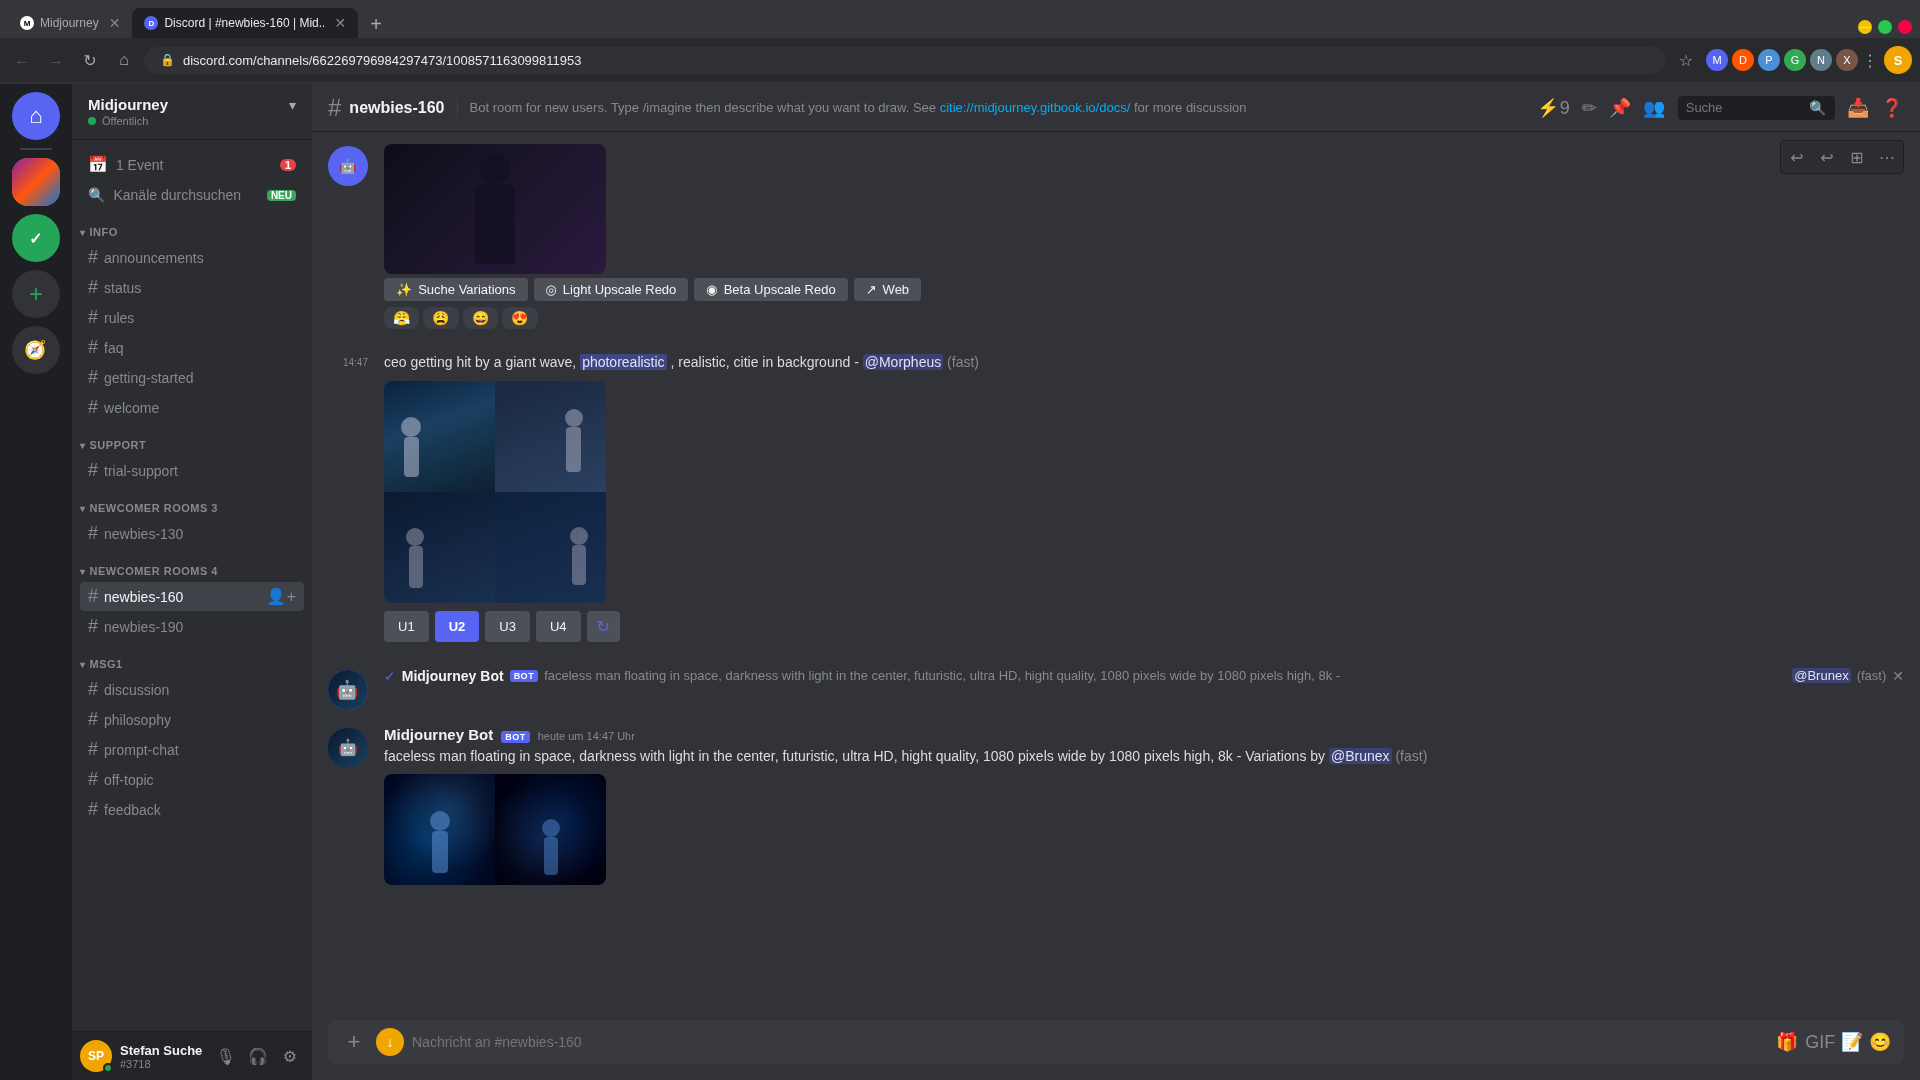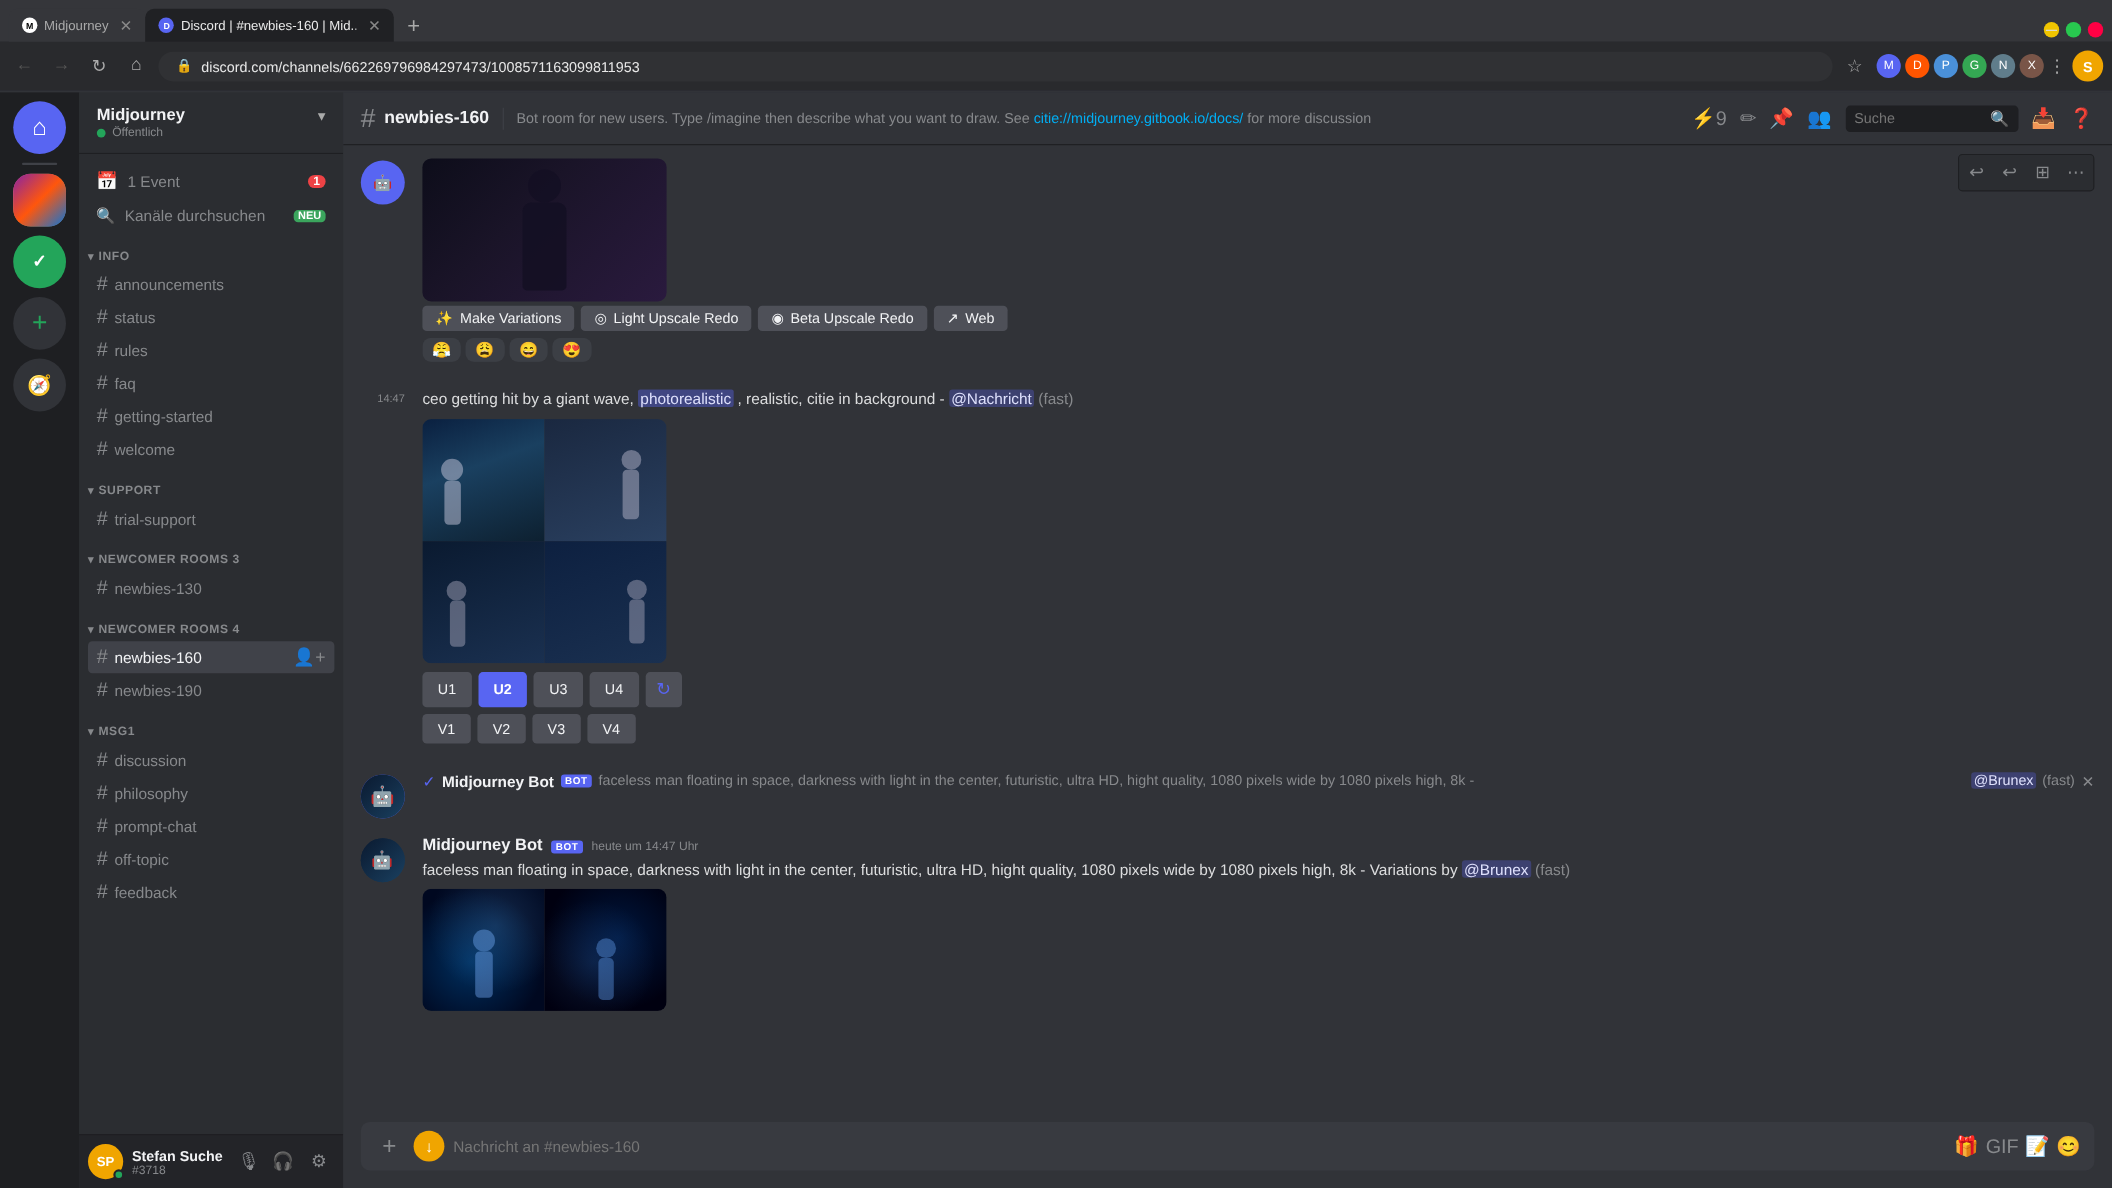--- a/index.html
+++ b/index.html
@@ -251,21 +251,21 @@
 
           <div style="width:222px;height:130px;background:linear-gradient(135deg,#0d0d1a 0%,#1a1428 40%,#2a1a3e 100%);border-radius:8px;margin-bottom:4px;overflow:hidden;position:relative;">
 
             <div style="position:absolute;bottom:10px;left:50%;transform:translateX(-50%);width:40px;height:80px;background:rgba(20,15,35,0.9);border-radius:8px 8px 4px 4px;"></div>
             <div style="position:absolute;bottom:90px;left:calc(50% - 15px);width:30px;height:30px;background:rgba(20,15,35,0.9);border-radius:50%;"></div>
           </div>
 
           <div style="display:flex;flex-wrap:wrap;gap:6px;margin-bottom:6px;">
             <button style="display:flex;align-items:center;gap:6px;padding:4px 12px;border-radius:4px;font-size:13px;cursor:pointer;border:none;font-weight:500;background:#4e5058;color:#f2f3f5;">
               <span>✨</span>
-              <span>Make Variations</span>
+              <span>Suche Variations</span>
             </button>
             <button style="display:flex;align-items:center;gap:6px;padding:4px 12px;border-radius:4px;font-size:13px;cursor:pointer;border:none;font-weight:500;background:#4e5058;color:#f2f3f5;">
               <span>◎</span>
               <span>Light Upscale Redo</span>
             </button>
             <button style="display:flex;align-items:center;gap:6px;padding:4px 12px;border-radius:4px;font-size:13px;cursor:pointer;border:none;font-weight:500;background:#4e5058;color:#f2f3f5;">
               <span>◉</span>
               <span>Beta Upscale Redo</span>
             </button>
             <button style="display:flex;align-items:center;gap:6px;padding:4px 12px;border-radius:4px;font-size:13px;cursor:pointer;border:none;font-weight:500;background:#4e5058;color:#f2f3f5;">
@@ -294,21 +294,21 @@
         <div style="width:40px;flex-shrink:0;display:flex;align-items:flex-start;justify-content:flex-end;padding-top:4px;">
           <span style="font-size:10px;color:#87898c;white-space:nowrap;">14:47</span>
         </div>
         <div style="flex:1;">
 
           <div style="font-size:14px;color:#dcddde;line-height:1.4;margin-bottom:8px;">
             <span>ceo getting hit by a giant wave, </span>
             <span style="background:rgba(88,101,242,0.4);border-radius:2px;color:#dee0fc;padding:0 2px;">photorealistic</span>
             <span>, realistic, citie in background</span>
             <span> - </span>
-            <span style="color:#dee0fc;background:rgba(88,101,242,0.3);border-radius:3px;padding:0 2px;cursor:pointer;">@Nachricht</span>
+            <span style="color:#dee0fc;background:rgba(88,101,242,0.3);border-radius:3px;padding:0 2px;cursor:pointer;">@Morpheus</span>
             <span style="color:#87898c;"> (fast)</span>
           </div>
 
           <div style="display:grid;grid-template-columns:1fr 1fr;width:222px;border-radius:8px;overflow:hidden;margin-bottom:8px;cursor:pointer;">
             <div style="width:111px;height:111px;background:linear-gradient(160deg,#0a2040 0%,#1a4060 40%,#0d2030 100%);position:relative;">
 
               <div style="position:absolute;bottom:15px;left:20px;width:15px;height:40px;background:rgba(200,200,220,0.5);border-radius:4px;"></div>
               <div style="position:absolute;bottom:55px;left:17px;width:20px;height:20px;background:rgba(200,200,220,0.5);border-radius:50%;"></div>
             </div>
             <div style="width:111px;height:111px;background:linear-gradient(160deg,#1a2840 0%,#2a4060 100%);position:relative;">
@@ -326,26 +326,20 @@
           </div>
 
           <div style="display:flex;gap:6px;margin-bottom:6px;">
             <button style="padding:6px 14px;border-radius:4px;font-size:13px;cursor:pointer;border:none;font-weight:500;background:#4e5058;color:#f2f3f5;">U1</button>
             <button style="padding:6px 14px;border-radius:4px;font-size:13px;cursor:pointer;border:none;font-weight:600;background:#5865f2;color:white;">U2</button>
             <button style="padding:6px 14px;border-radius:4px;font-size:13px;cursor:pointer;border:none;font-weight:500;background:#4e5058;color:#f2f3f5;">U3</button>
             <button style="padding:6px 14px;border-radius:4px;font-size:13px;cursor:pointer;border:none;font-weight:500;background:#4e5058;color:#f2f3f5;">U4</button>
             <button style="padding:6px 10px;border-radius:4px;font-size:16px;cursor:pointer;border:none;background:#4e5058;color:#5865f2;display:flex;align-items:center;justify-content:center;">↻</button>
           </div>
 
-          <div style="display:flex;gap:6px;margin-bottom:6px;">
-            <button style="padding:6px 14px;border-radius:4px;font-size:13px;cursor:pointer;border:none;font-weight:500;background:#4e5058;color:#f2f3f5;">V1</button>
-            <button style="padding:6px 14px;border-radius:4px;font-size:13px;cursor:pointer;border:none;font-weight:500;background:#4e5058;color:#f2f3f5;">V2</button>
-            <button style="padding:6px 14px;border-radius:4px;font-size:13px;cursor:pointer;border:none;font-weight:500;background:#4e5058;color:#f2f3f5;">V3</button>
-            <button style="padding:6px 14px;border-radius:4px;font-size:13px;cursor:pointer;border:none;font-weight:500;background:#4e5058;color:#f2f3f5;">V4</button>
-          </div>
         </div>
       </div>
 
       <div style="display:flex;gap:16px;padding:4px 0;margin-bottom:4px;">
         <div style="width:40px;height:40px;border-radius:50%;flex-shrink:0;background:#5865f2;display:flex;align-items:center;justify-content:center;font-size:14px;color:white;font-weight:bold;margin-top:2px;">
 
           <div style="width:40px;height:40px;border-radius:50%;background:linear-gradient(135deg,#0a192f,#1a4060);display:flex;align-items:center;justify-content:center;font-size:18px;">🤖</div>
         </div>
         <div style="flex:1;">
 

